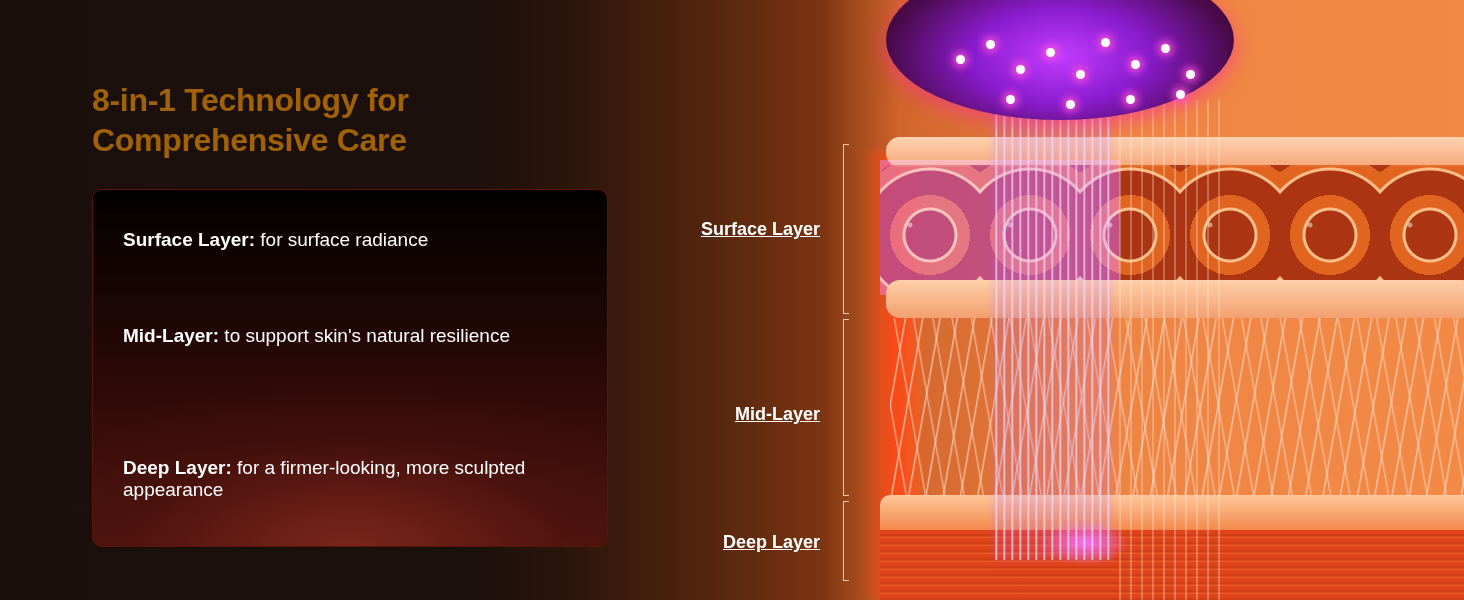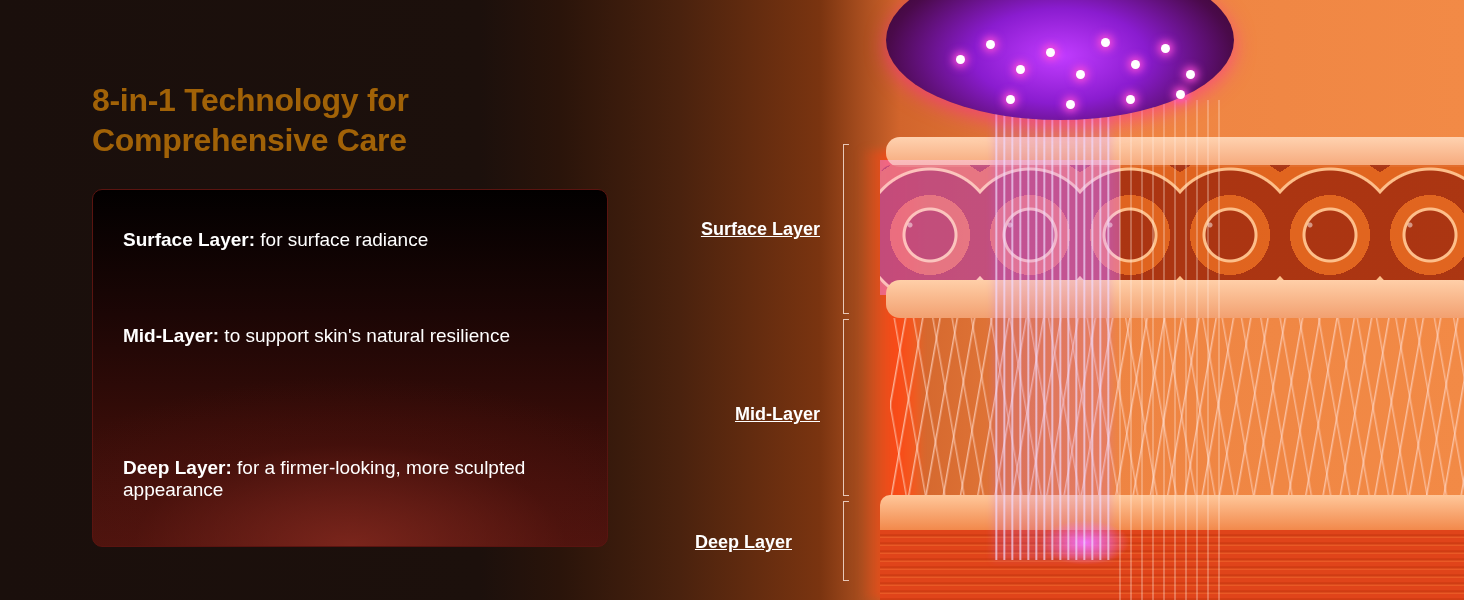--- a/index.html
+++ b/index.html
@@ -116,14 +116,14 @@
     <span class="led" style="left:290px;top:130px"></span>
   </div>
 </div>
 
 <div class="layer-label" style="left:620px; top:219px;">Surface Layer</div>
 <div class="bracket" style="top:144px; height:170px;"></div>
 
 <div class="layer-label" style="left:620px; top:404px;">Mid-Layer</div>
 <div class="bracket" style="top:319px; height:177px;"></div>
 
-<div class="layer-label" style="left:592px; top:532px;">Deep Layer</div>
+<div class="layer-label" style="left:620px; top:532px;">Deep Layer</div>
 <div class="bracket" style="top:501px; height:80px;"></div>
 
 </body></html>

